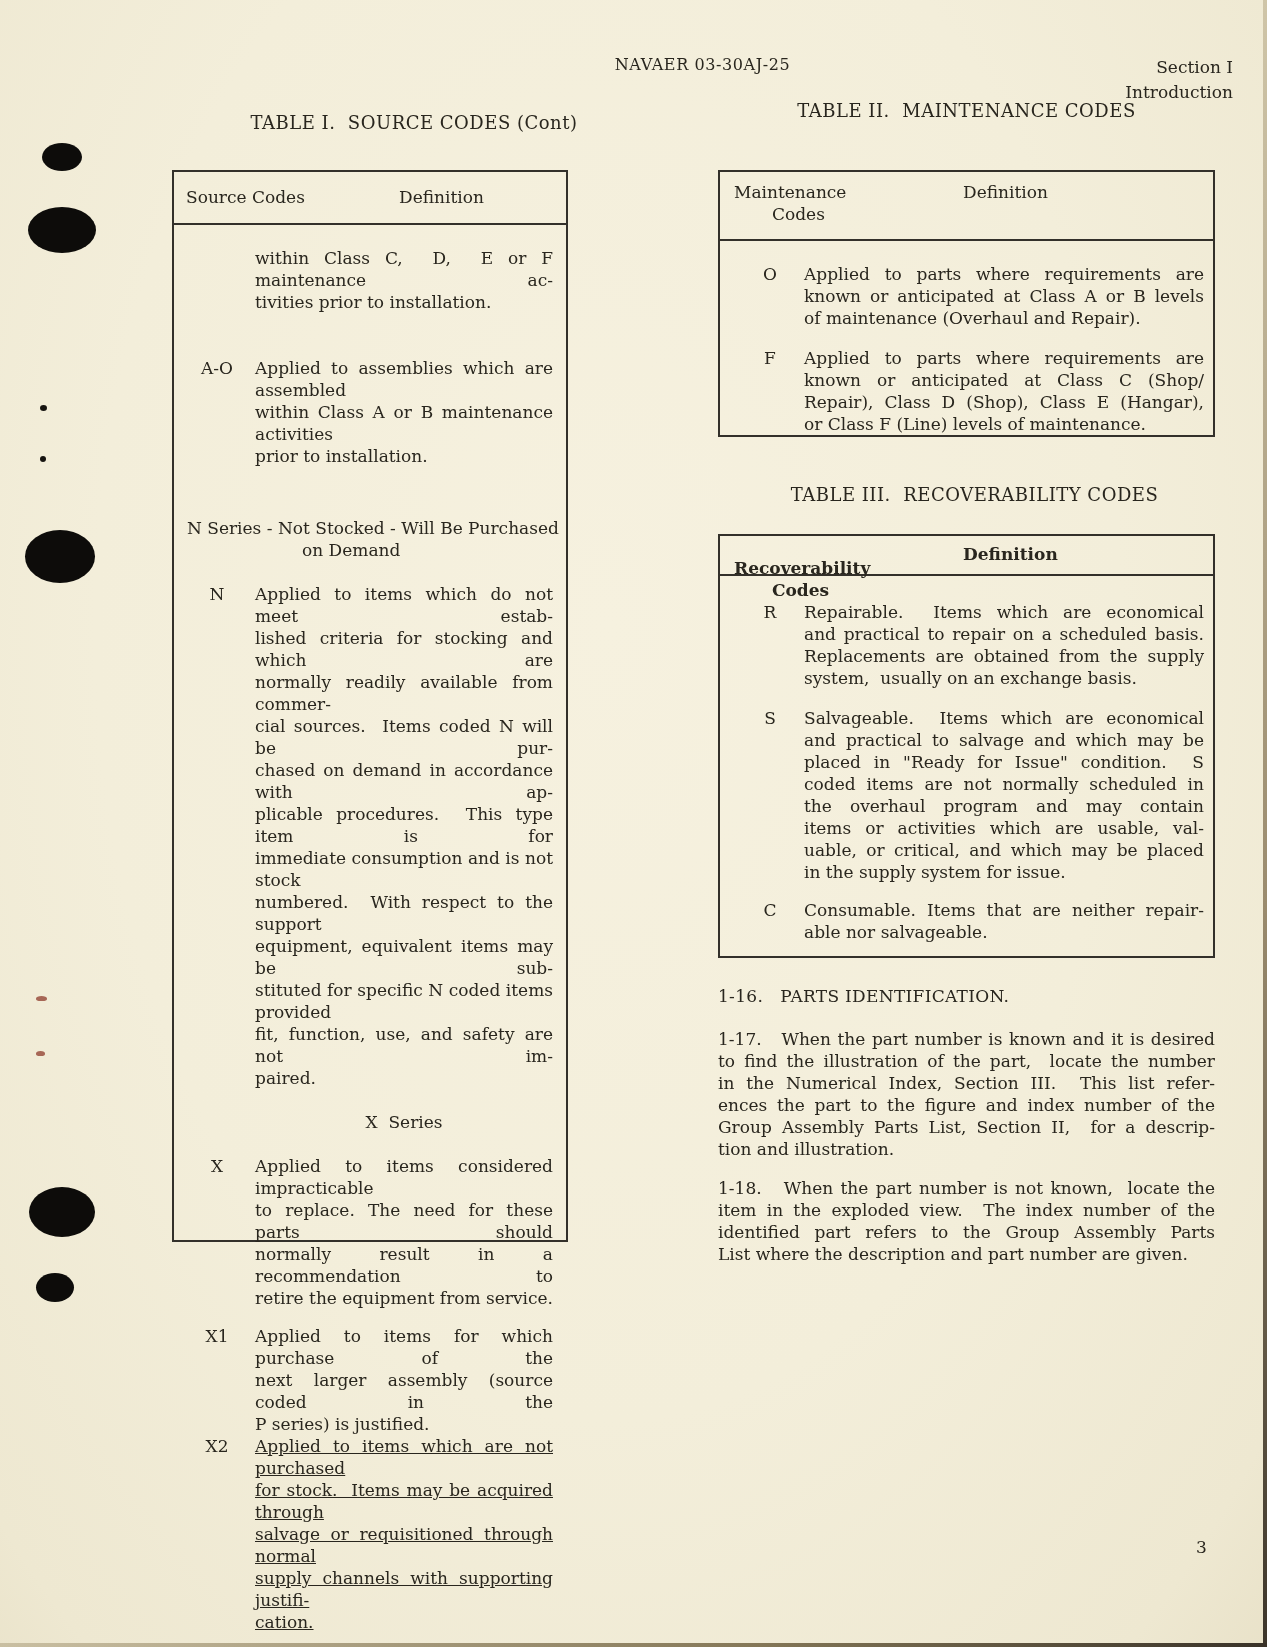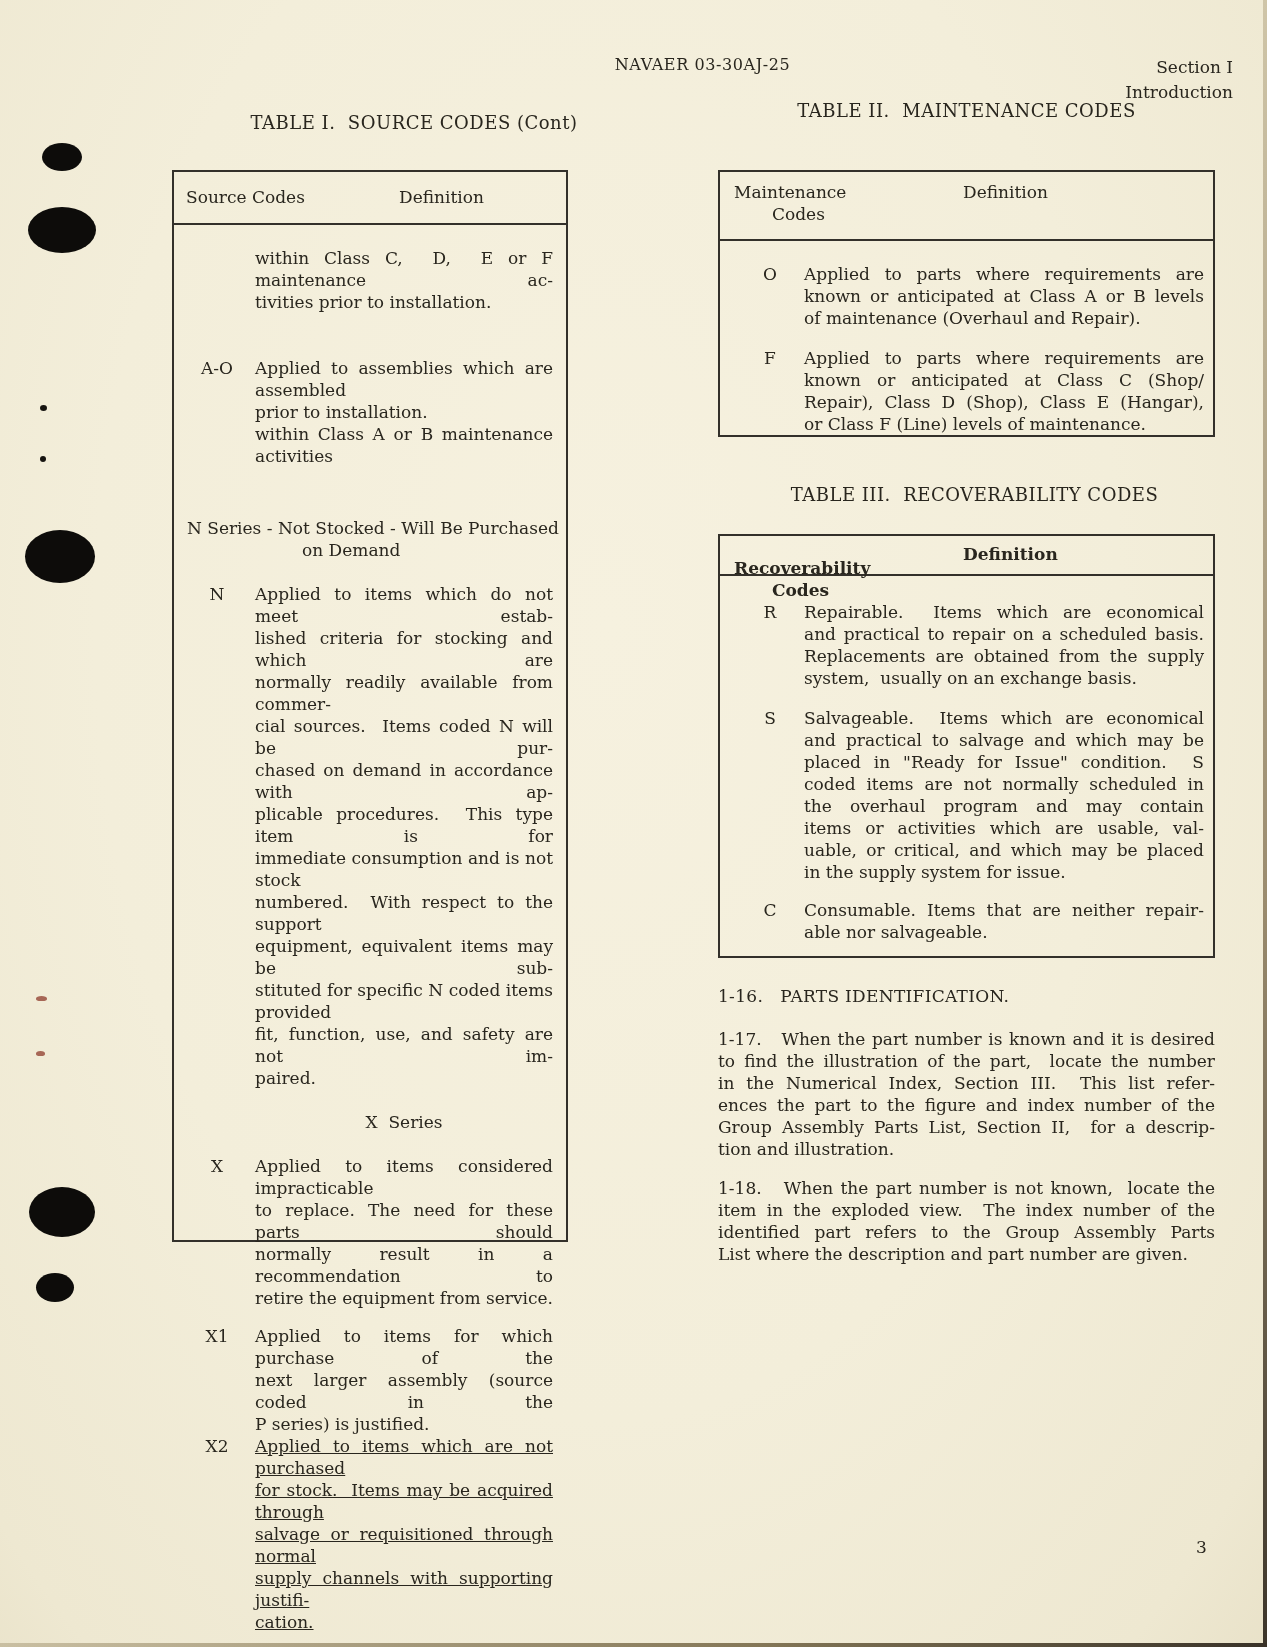--- a/index.html
+++ b/index.html
@@ -134,22 +134,22 @@
       <div class="row r0">
         <div class="def">
             <div class="tline">within Class C,&nbsp; D,&nbsp; E or F maintenance ac-</div>
             <div class="tline tline-last">tivities prior to installation.</div>
           </div>
       </div>
       <div class="row r1">
         <span class="code">A-O</span>
         <div class="def">
             <div class="tline">Applied to assemblies which are assembled</div>
+            <div class="tline">within Class A or B maintenance activities</div>
             <div class="tline tline-last">prior to installation.</div>
-            <div class="tline">within Class A or B maintenance activities</div>
           </div>
       </div>
       <div class="grp r2">
         <div>N Series - Not Stocked - Will Be Purchased</div>
         <div class="grp2">on Demand</div>
       </div>
       <div class="row r3">
         <span class="code">N</span>
         <div class="def">
             <div class="tline">Applied to items which do not meet estab-</div>

